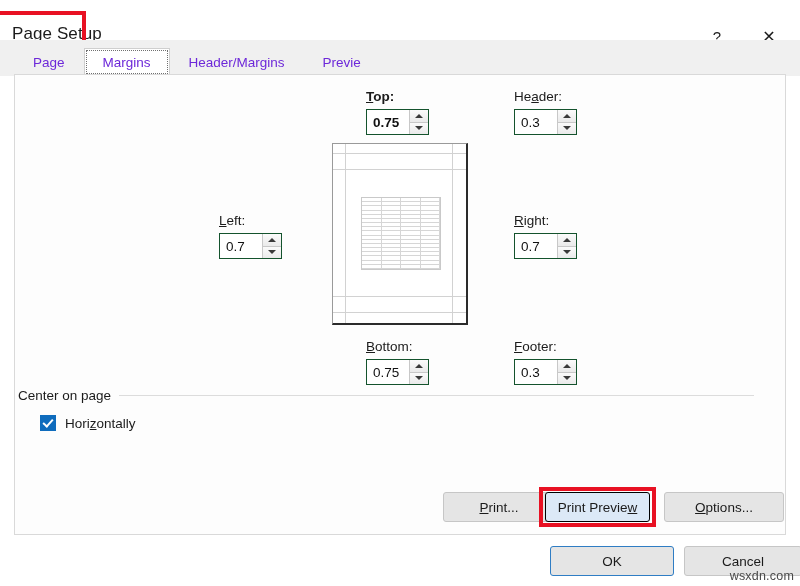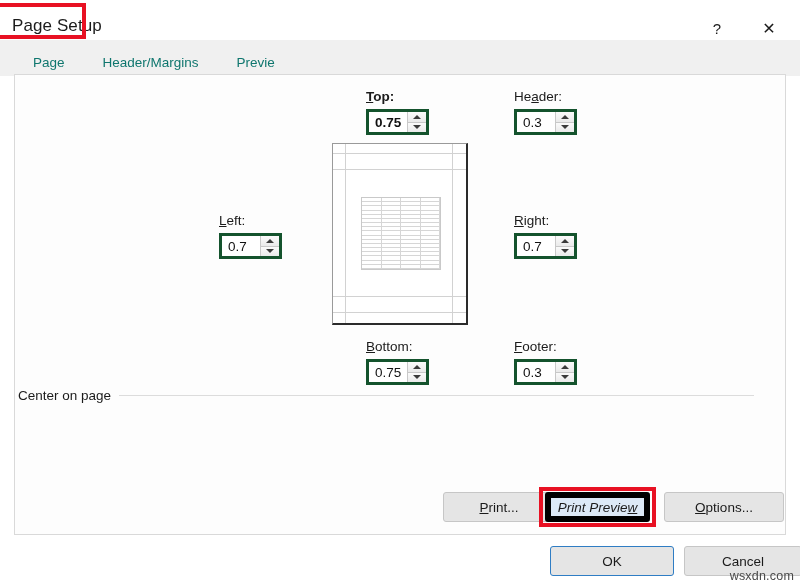--- a/index.html
+++ b/index.html
@@ -13,21 +13,21 @@
     font-family: "Liberation Sans", sans-serif;
     font-size: 13px;
     color: #1a1a1a;
     overflow: hidden;
     position: relative;
   }
 
   
   .titlebar {
     position: absolute;
-    left: 0; top: 8px;
+    left: 0; top: 16px;
     width: 800px; height: 40px;
     background: #ffffff;
   }
   .title-text {
     position: absolute;
     left: 12px; top: 8px;
     font-size: 17px;
     color: #1b1b1b;
     letter-spacing: 0.1px;
   }
@@ -67,21 +67,21 @@
     display: flex;
     align-items: flex-end;
   }
   .tab {
     height: 28px;
     padding: 0 18px;
     display: flex;
     align-items: center;
     justify-content: center;
     font-size: 13.5px;
-    color: #0f766e;
+    color: #6d28d9;
     background: transparent;
     border: 1px solid transparent;
     box-sizing: border-box;
     white-space: nowrap;
   }
   .tab.selected {
     background: #ffffff;
     border: 1px solid #cfcfcf;
     border-bottom-color: #ffffff;
     outline: 1px dotted #707070;
@@ -105,21 +105,21 @@
   .field-label {
     font-size: 13.5px;
     color: #1b1b1b;
     margin-bottom: 5px;
     white-space: nowrap;
   }
   .field-label u { text-decoration: underline; }
   .spin-wrap {
     display: flex;
     width: 63px; height: 26px;
-    border: 3px solid #14532d;
+    border: 1px solid #14532d;
     background: #ffffff;
     box-sizing: border-box;
   }
   .spin-input {
     flex: 1;
     display: flex;
     align-items: center;
     padding-left: 6px;
     font-size: 13.5px;
     color: #111111;
@@ -252,22 +252,21 @@
     border: 1px solid #c6c6c6;
     border-radius: 3px;
     box-sizing: border-box;
     font-size: 13.5px;
     color: #1b1b1b;
     white-space: nowrap;
   }
   .btn u { text-decoration: underline; }
   .btn.hover {
     background: #dce9f7;
-    border: 6px solid #000000;
-    font-style: italic;
+    border: 1px solid #000000;
   }
   .btn.default {
     border: 1px solid #2f7dc4;
   }
   .btn-highlight {
     position: absolute;
     left: 539px; top: 487px;
     width: 117px; height: 40px;
     border: 4px solid #e81123;
     box-sizing: border-box;
@@ -288,20 +287,21 @@
 <div class="titlebar">
   <div class="title-text">Page Setup</div>
   <div class="title-highlight"></div>
   <div class="win-btn win-help">?</div>
   <div class="win-btn win-close">✕</div>
 </div>
 
 <div class="tabstrip">
   <div class="tabs-row">
     <div class="tab">Page</div>
+    <div class="tab selected">Margins</div>
     <div class="tab">Header/Margins</div>
     <div class="tab">Previe</div>
   </div>
 </div>
 
 <div class="panel"></div>
 
 <div class="field" style="left:366px; top:89px;font-weight:bold;">
   <div class="field-label"><u>T</u>op:</div>
   <div class="spin-wrap">
@@ -469,20 +469,24 @@
       <div></div>
       <div></div>
     </div>
 </div>
 
 <div class="group">
   <div class="group-title-row">
     <div class="group-title">Center on page</div>
     <div class="group-rule"></div>
   </div>
+  <div class="check-row">
+    <div class="checkbox"></div>
+    <div class="check-label">Hori<u>z</u>ontally</div>
+  </div>
 </div>
 
 <div class="btn" style="left:443px; top:492px; width:112px;">
     <span><u>P</u>rint...</span>
   </div>
 <div class="btn hover" style="left:545px; top:492px; width:105px;">
     <span>Print Previe<u>w</u></span>
   </div>
 <div class="btn" style="left:664px; top:492px; width:120px;">
     <span><u>O</u>ptions...</span>

